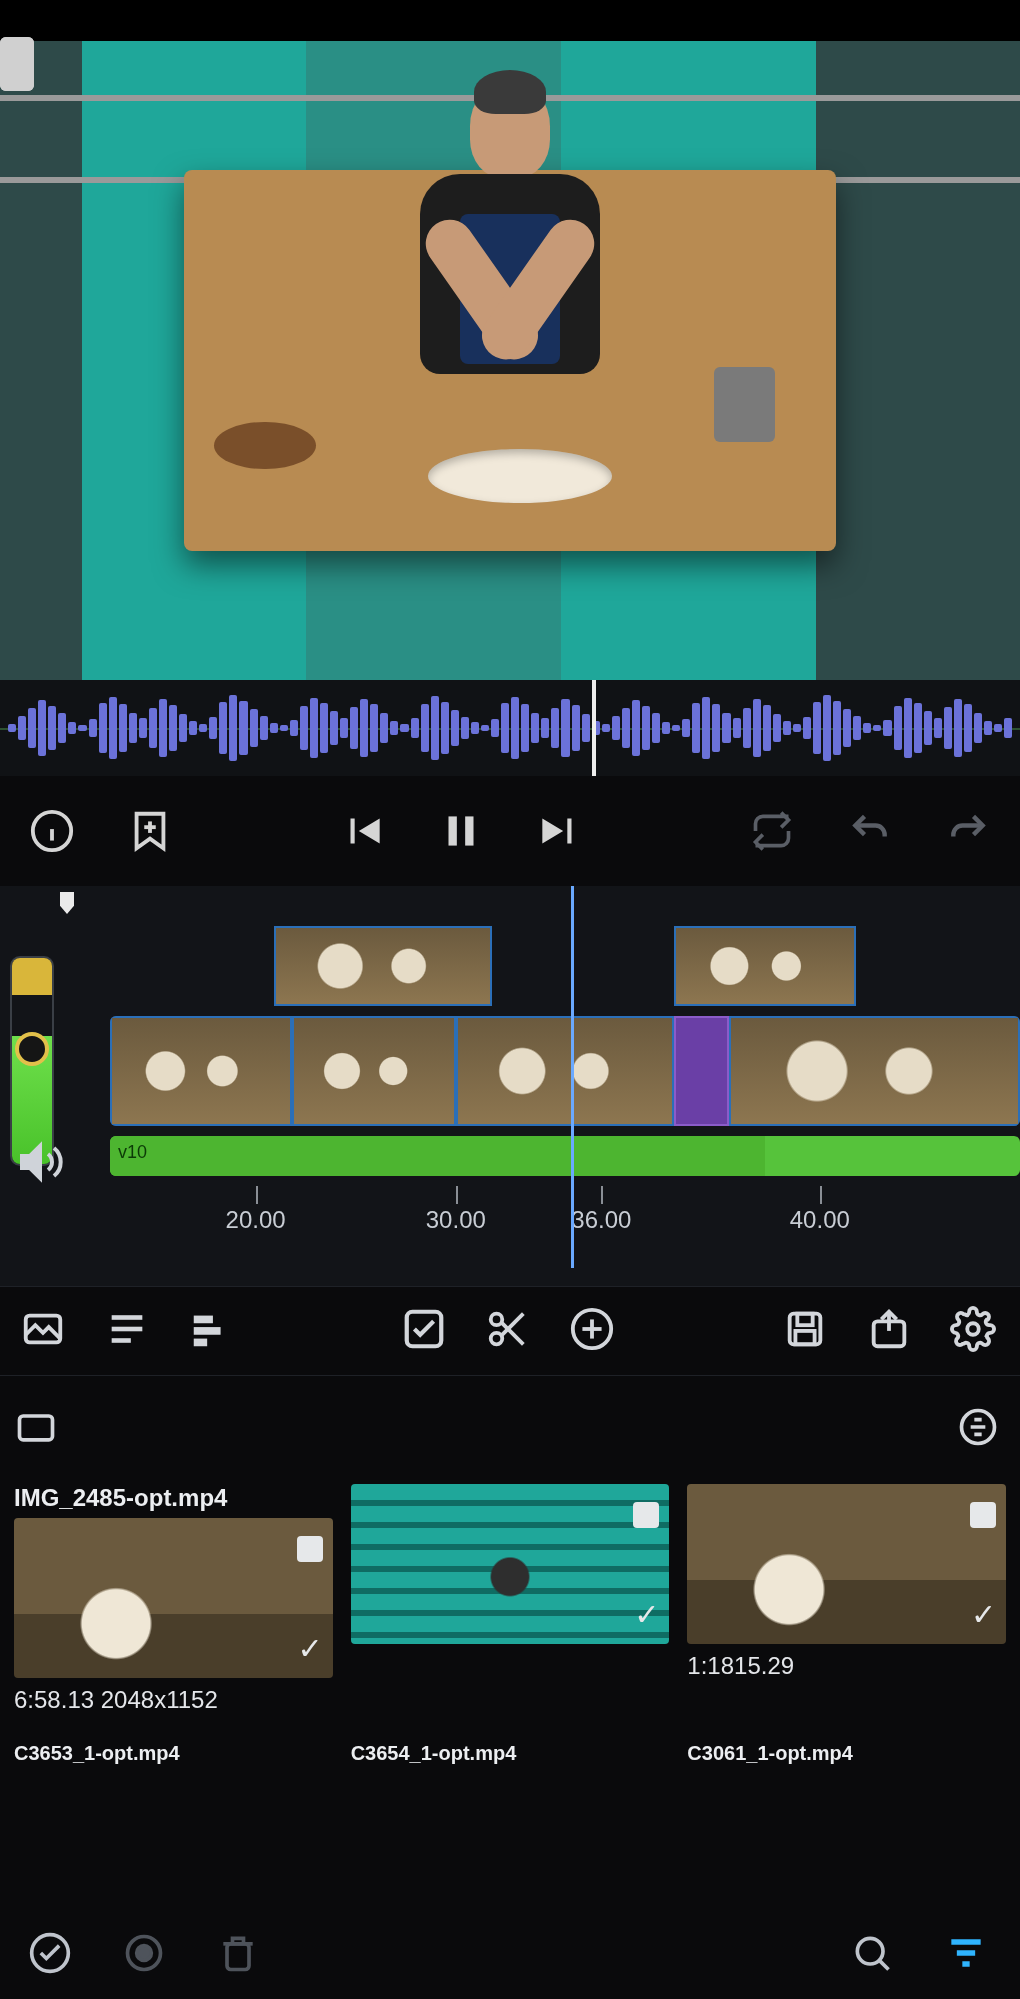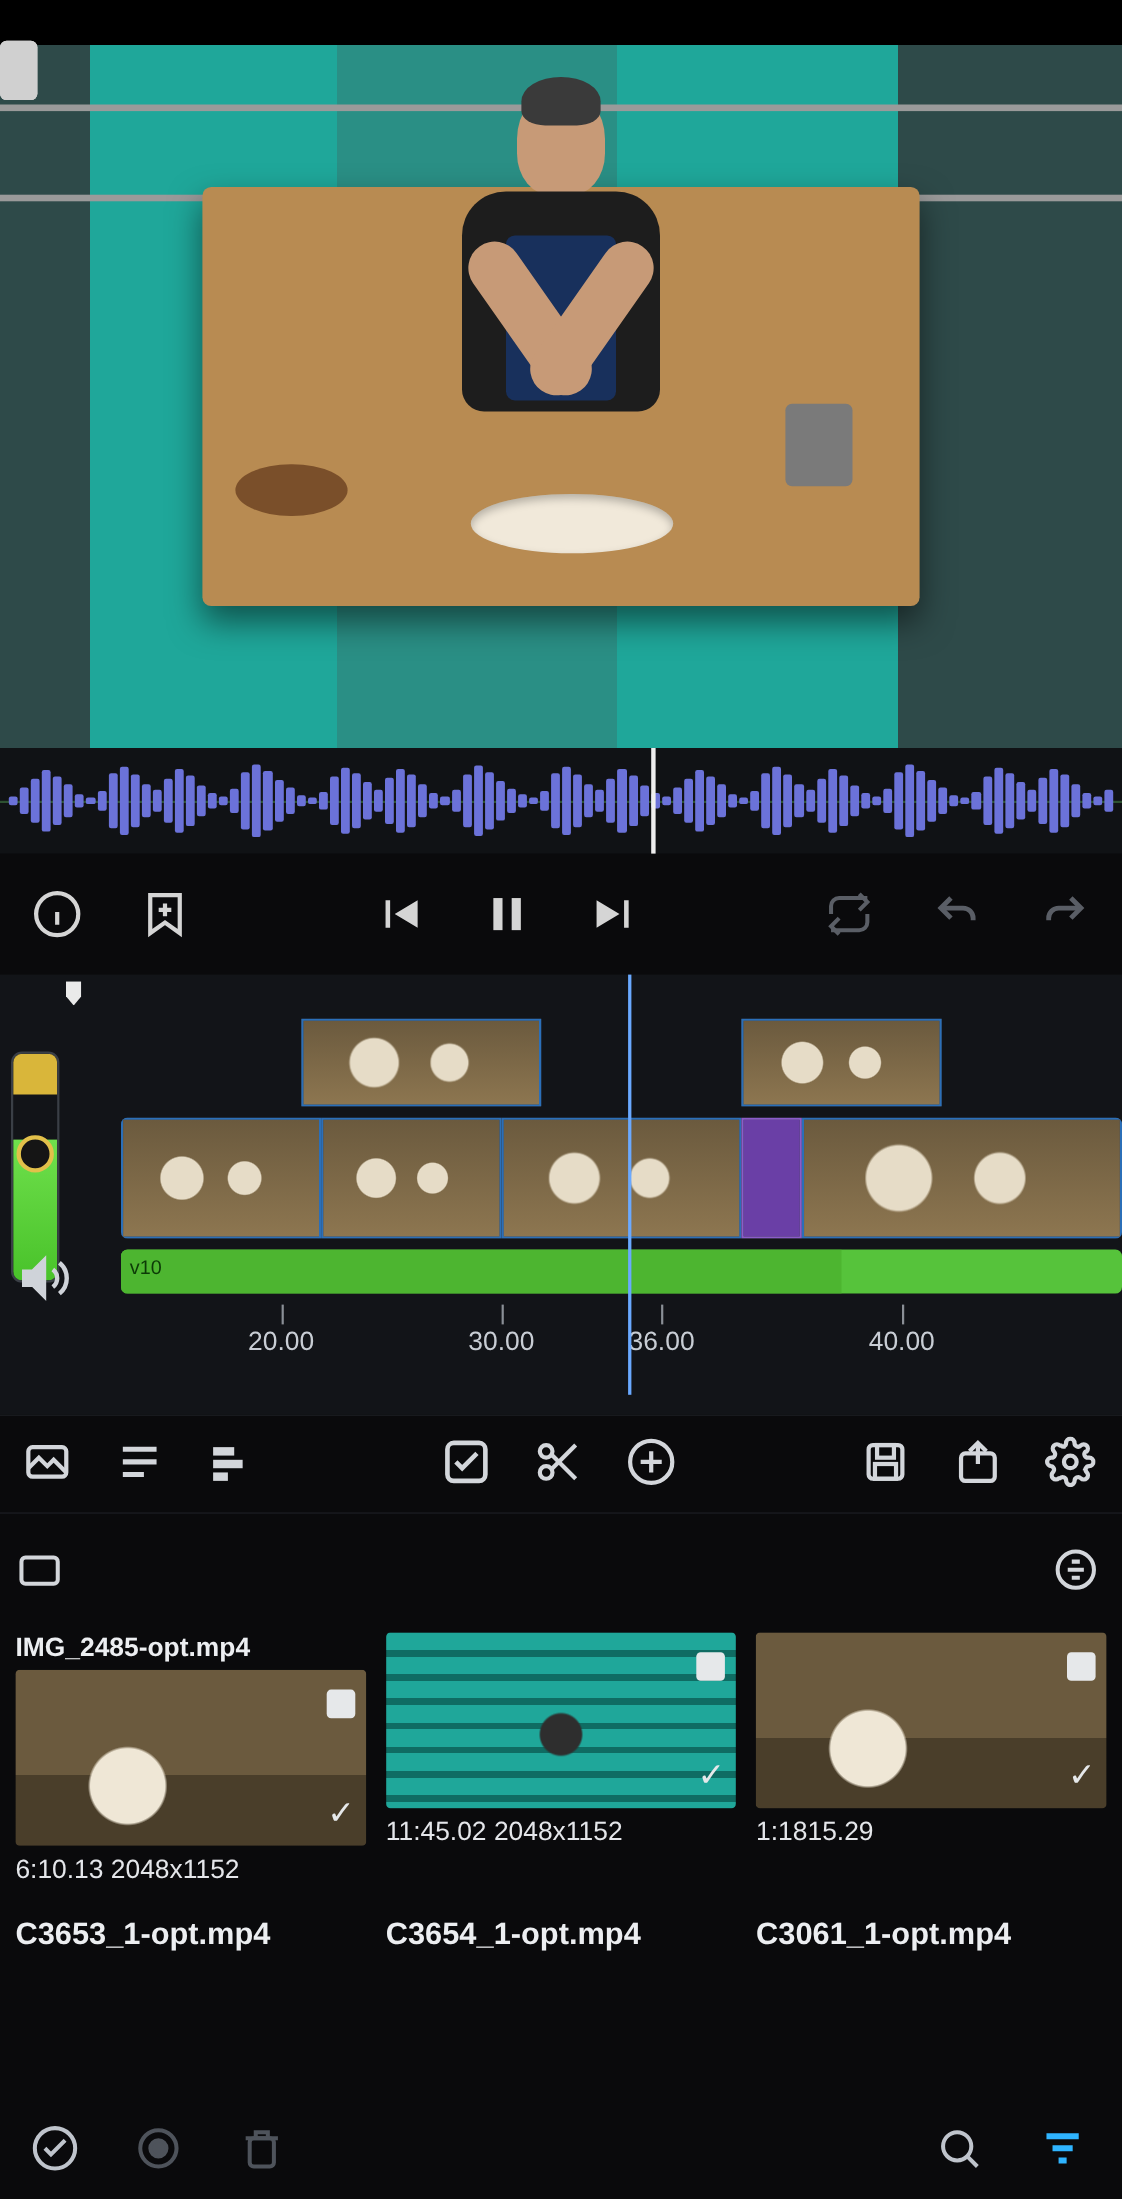--- a/index.html
+++ b/index.html
@@ -90,21 +90,21 @@
     position:relative;
   }
   .mediacard .img.teal { background:
       radial-gradient(circle at 50% 58%, #2e2e2e 0 10%, transparent 11%),
       repeating-linear-gradient(#1fa79a 0 16px,#0f6c63 16px 22px);
   }
   .mediacard .img .sq { position:absolute; right:10px; top:18px; width:26px; height:26px; background:#e6e8ea; border-radius:4px; }
   .mediacard .img .ck { position:absolute; right:10px; bottom:12px; color:#e6e8ea; font-size:30px; }
   .mediacard .meta { font-size:24px; color:#e4e6ea; margin-top:8px; white-space:nowrap; }
   .row2 { display:flex; gap:18px; margin-top:20px; }
-  .row2 .chip { flex:1; font-size:28px; font-weight:700; color:#eceef1; padding:8px 0; white-space:nowrap; overflow:hidden; text-overflow:ellipsis; }
+  .row2 .chip { flex:1; font-size:20px; font-weight:700; color:#eceef1; padding:8px 0; white-space:nowrap; overflow:hidden; text-overflow:ellipsis; }
 
   
   .bottombar { position:absolute; left:0; right:0; bottom:0; height:88px; display:flex; align-items:center; justify-content:space-between; padding:0 28px; background:#0a0a0c; }
   .bottombar .grp { display:flex; gap:46px; align-items:center; }
   .bb { width:48px; height:48px; color:#bfc4cc; }
   .bb.dim { color:#4e535b; }
   .bb.accent { color:#2fb4ff; }
 </style>
 </head>
 <body>
@@ -444,28 +444,27 @@
       </div>
   </div>
 
   <div class="thumbs" id="thumbs">
       <div class="mediacard">
         <div class="name">IMG_2485-opt.mp4</div>
         <div class="img">
           <div class="sq"></div>
           <div class="ck">✓</div>
         </div>
-        <div class="meta">6:10.13 2048x1152</div>
+        <div class="meta">6:58.13 2048x1152</div>
       </div>
       <div class="mediacard">
         <div class="img teal">
           <div class="sq"></div>
           <div class="ck">✓</div>
         </div>
-        <div class="meta">11:45.02 2048x1152</div>
       </div>
       <div class="mediacard">
         <div class="img">
           <div class="sq"></div>
           <div class="ck">✓</div>
         </div>
         <div class="meta">1:1815.29</div>
       </div>
     </div>
   <div class="row2" id="row2">

